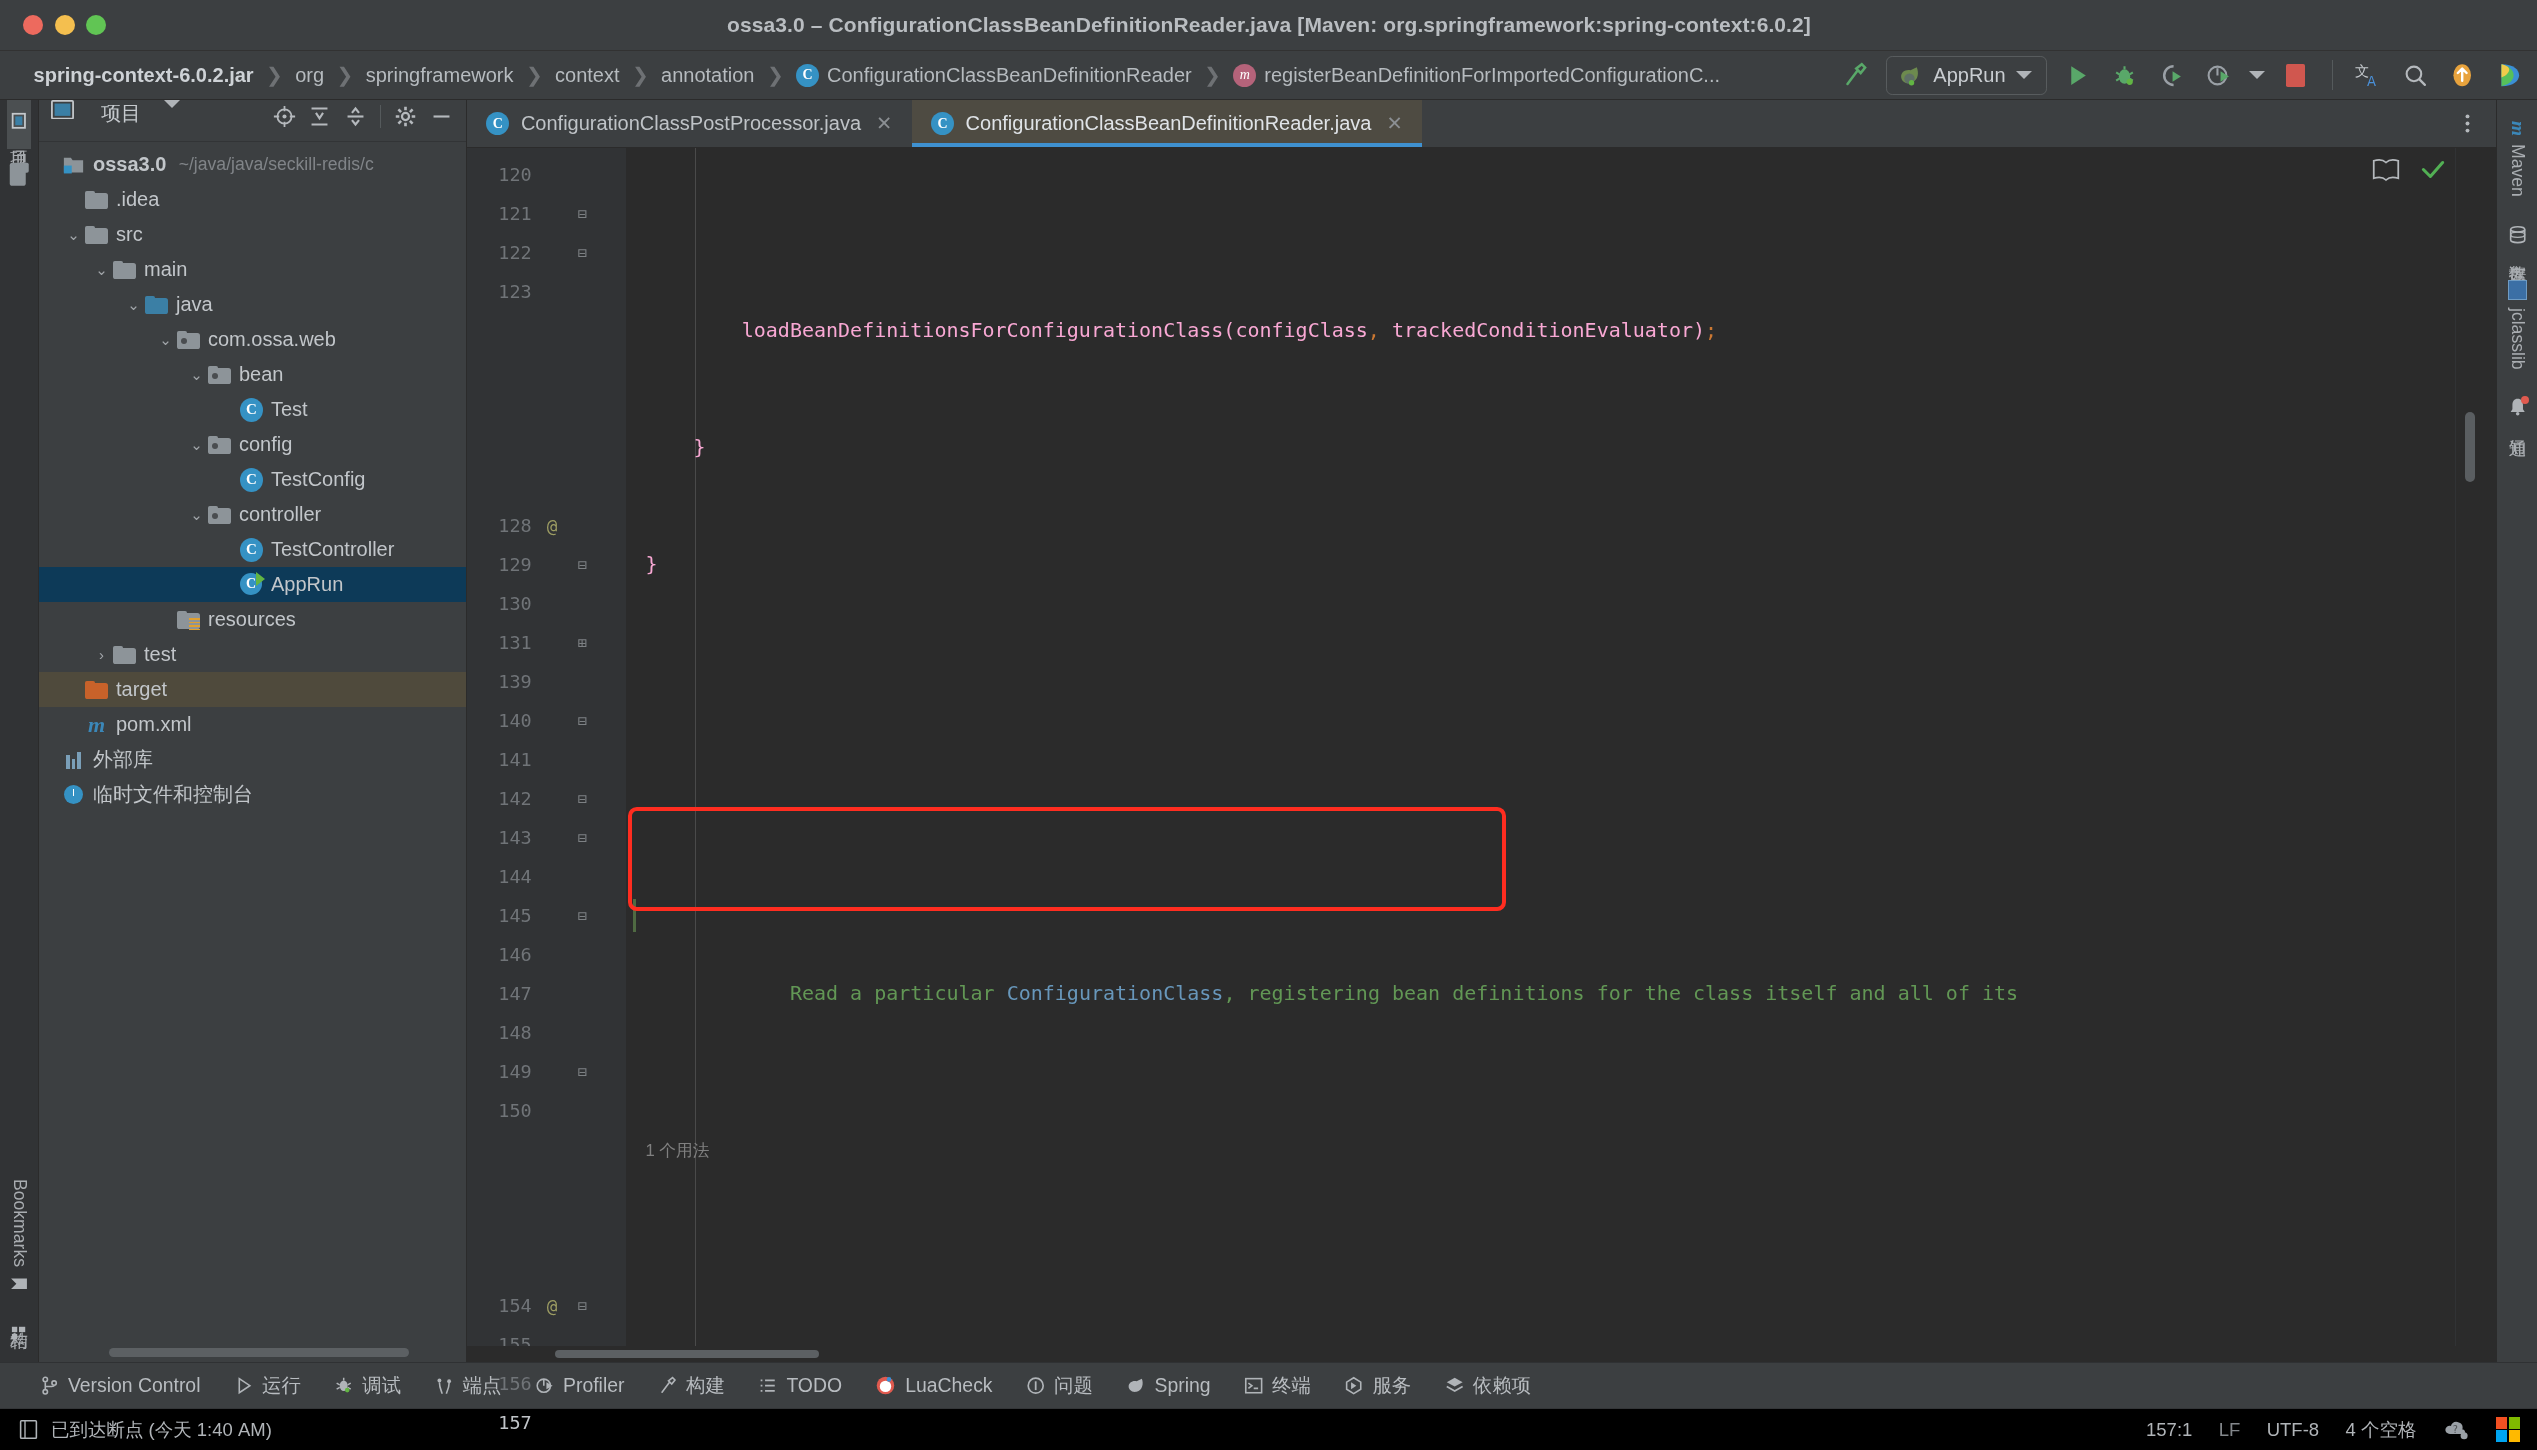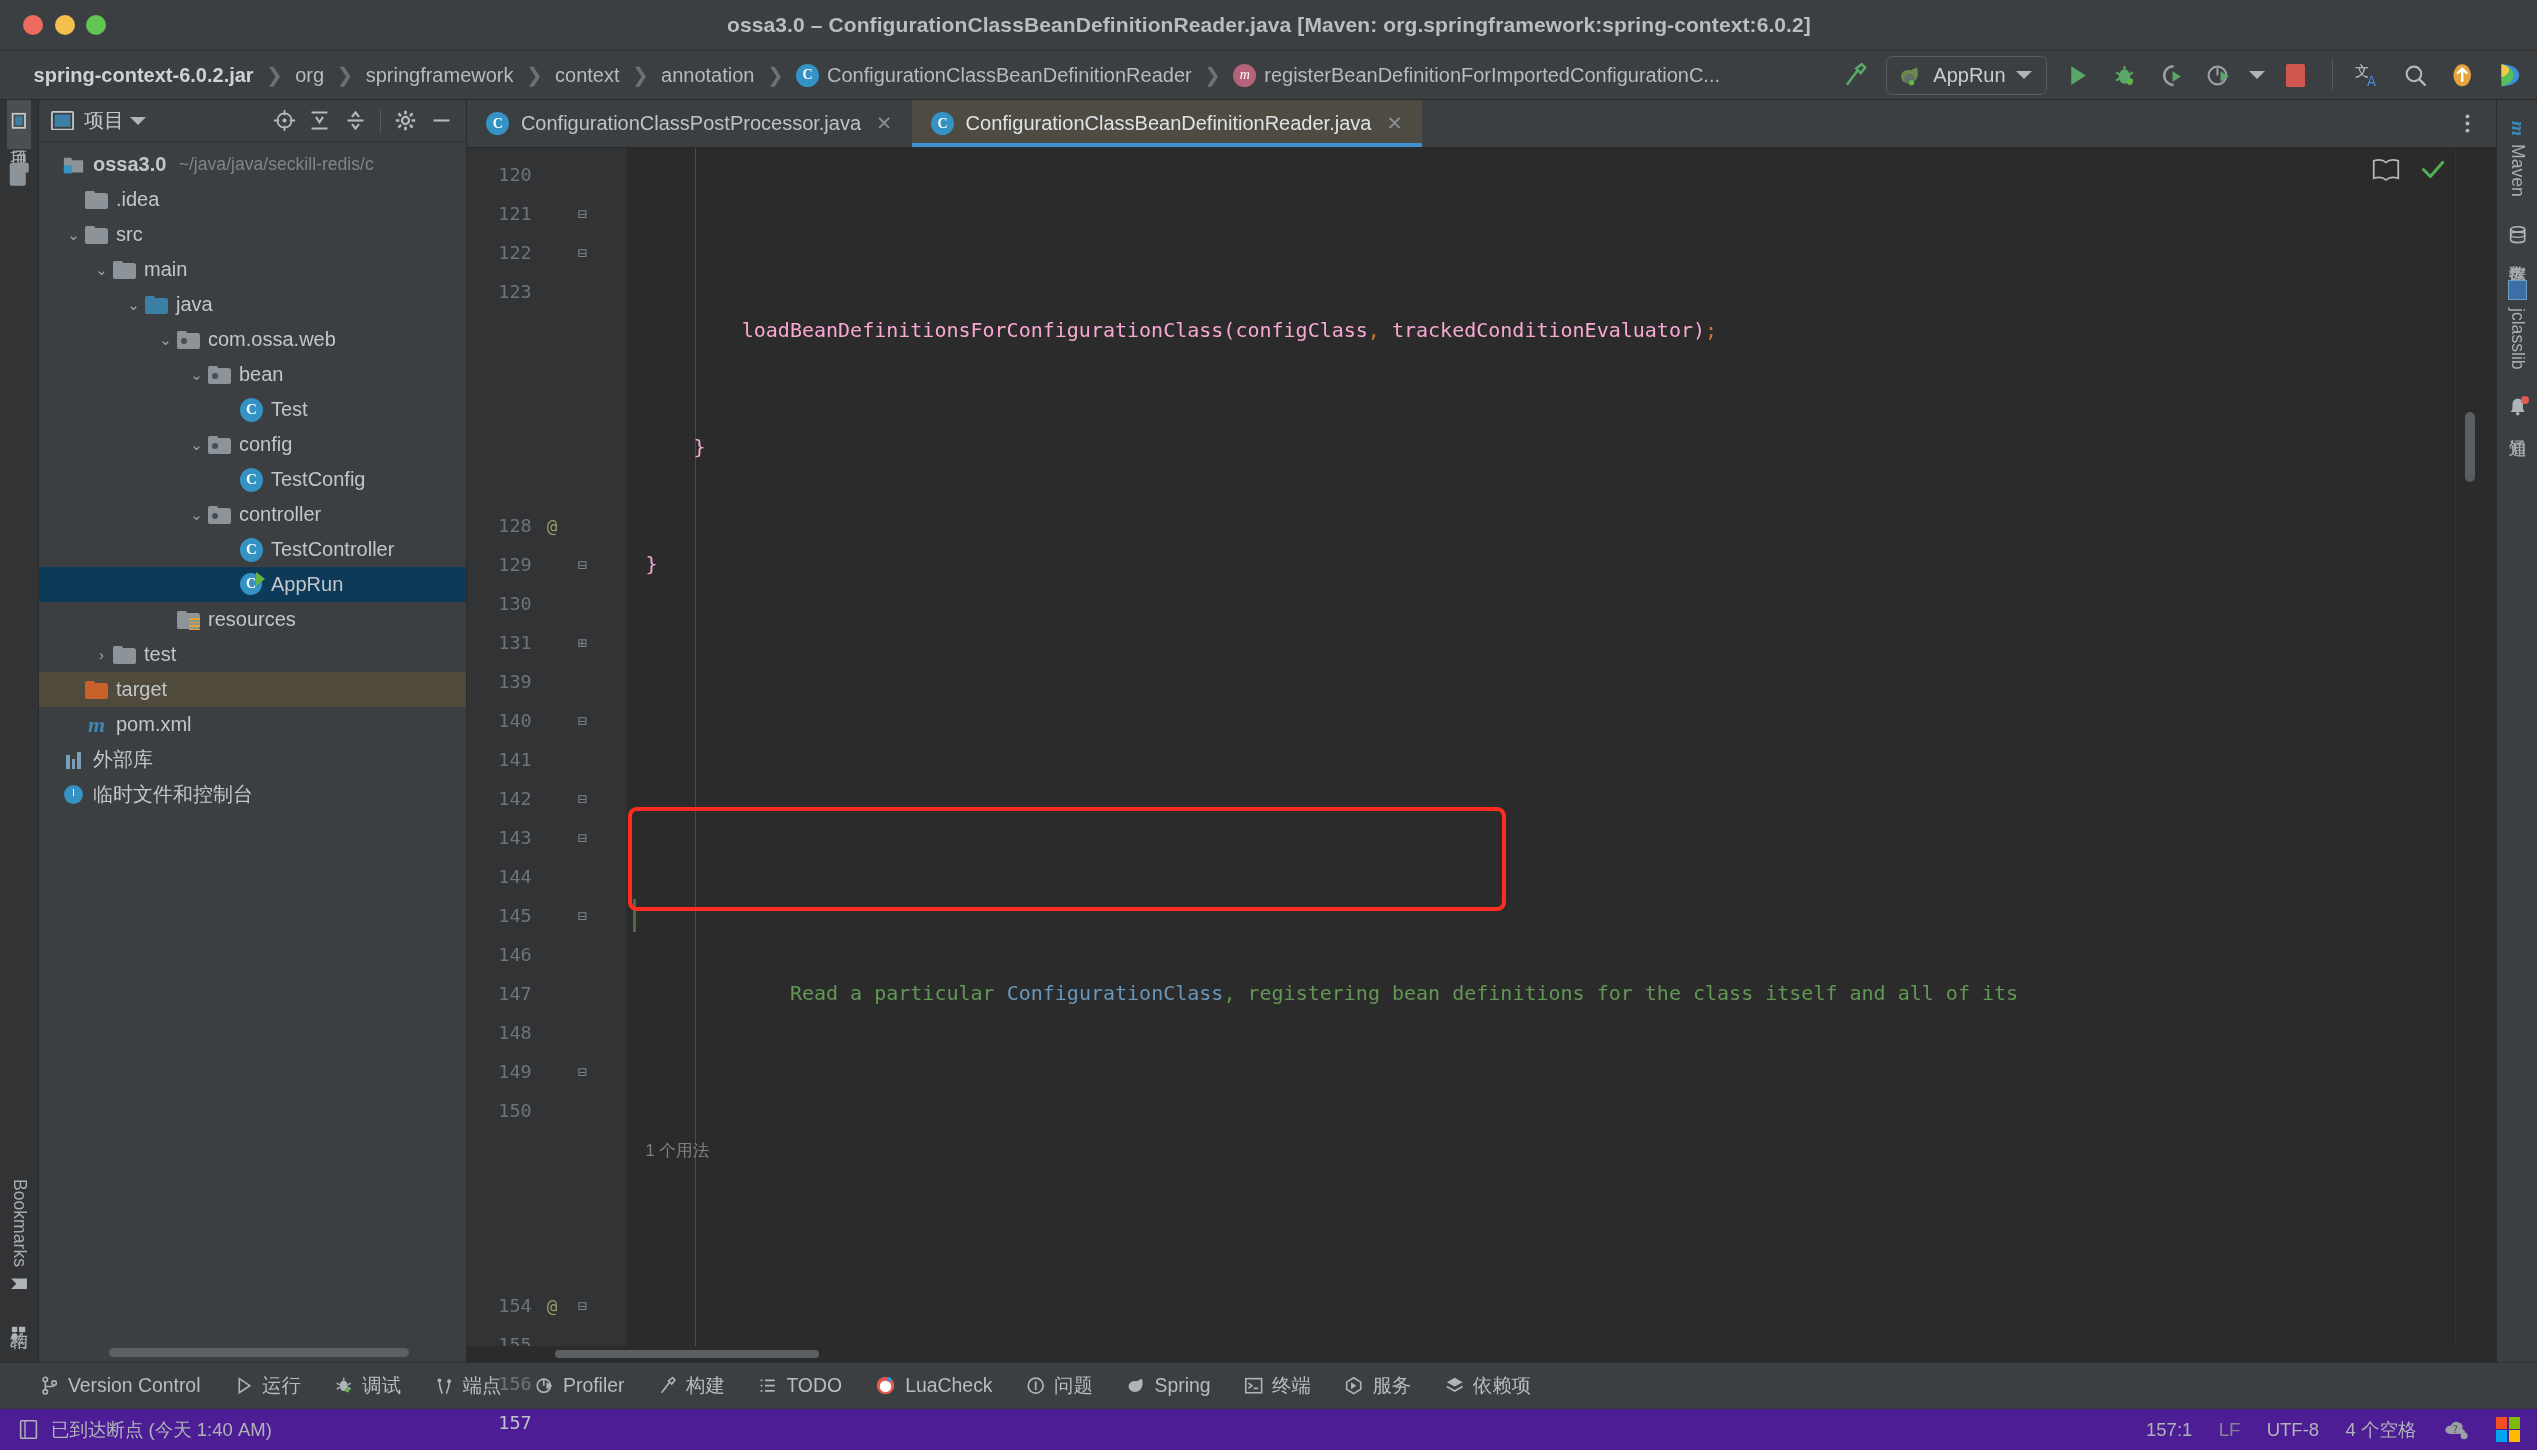--- a/index.html
+++ b/index.html
@@ -86,21 +86,21 @@
   .vtab.sel { background: #4b4f51; }
   .vstrip-bottom { margin-top: auto; display:flex; flex-direction:column; align-items:center; padding-bottom: 8.8px;}
 
   
   .project-panel {
     width: 428px; flex: 0 0 428px; background: #3c3f41;
     display: flex; flex-direction: column; border-right: 0.9px solid #2b2b2b;
     position: relative;
   }
   .pp-header {
-    height: 42px; display: flex; align-items: center; gap: 1px;
+    height: 42px; display: flex; align-items: flex-start; gap: 18px;
     padding: 0 8.8px 0 12.3px; border-bottom: 0.9px solid #323436; flex: 0 0 42px;
   }
   .pp-title { font-size: 20px; color: #c5c9cd; margin-left: 8.8px; margin-right: 5.3px; }
   .pp-icons { margin-left: auto; display: flex; align-items: center; gap: 3.5px;}
   .mini-btn { width: 32px; height: 32px; display:flex; align-items:center; justify-content:center; }
 
   .tree { padding-top: 5.3px; overflow: hidden; flex: 1; }
   .trow {
     height: 35px; display: flex; align-items: center; font-size: 20px;
     color: #c2c6ca; white-space: nowrap; padding-right: 7px;
@@ -235,21 +235,21 @@
 
   .toolwin {
     height: 46px; flex: 0 0 46px; background: #3c3f41; display:flex; align-items:center;
     gap: 0px; padding-left: 23px; border-top:0.9px solid #2f3133;
   }
   .twitem {
     display:flex; align-items:center; gap:8.8px; font-size:19.4px; color:#b8bcc0;
     padding: 0 16.7px; white-space:nowrap;
   }
   .statusbar {
-    height: 42px; flex: 0 0 42px; background: #4c1d95; display:flex; align-items:center;
+    height: 42px; flex: 0 0 42px; background: #000000; display:flex; align-items:center;
     padding: 0 17.6px; border-top:0.9px solid #343638; font-size:18.5px; color:#b0b4b8;
   }
   .sb-left { display:flex; align-items:center; gap:12.3px; }
   .sb-right { margin-left:auto; display:flex; align-items:center; gap:26.4px; }
   .sb-dim { color:#83878b; }
   .win-logo { display:grid; grid-template-columns: 11.5px 11.5px; grid-template-rows: 11.5px 11.5px; gap:1.8px;}
   .win-logo i:nth-child(1){background:#f25022;} .win-logo i:nth-child(2){background:#7fba00;}
   .win-logo i:nth-child(3){background:#00a4ef;} .win-logo i:nth-child(4){background:#ffb900;}
   svg { display:block; }
 </style>

